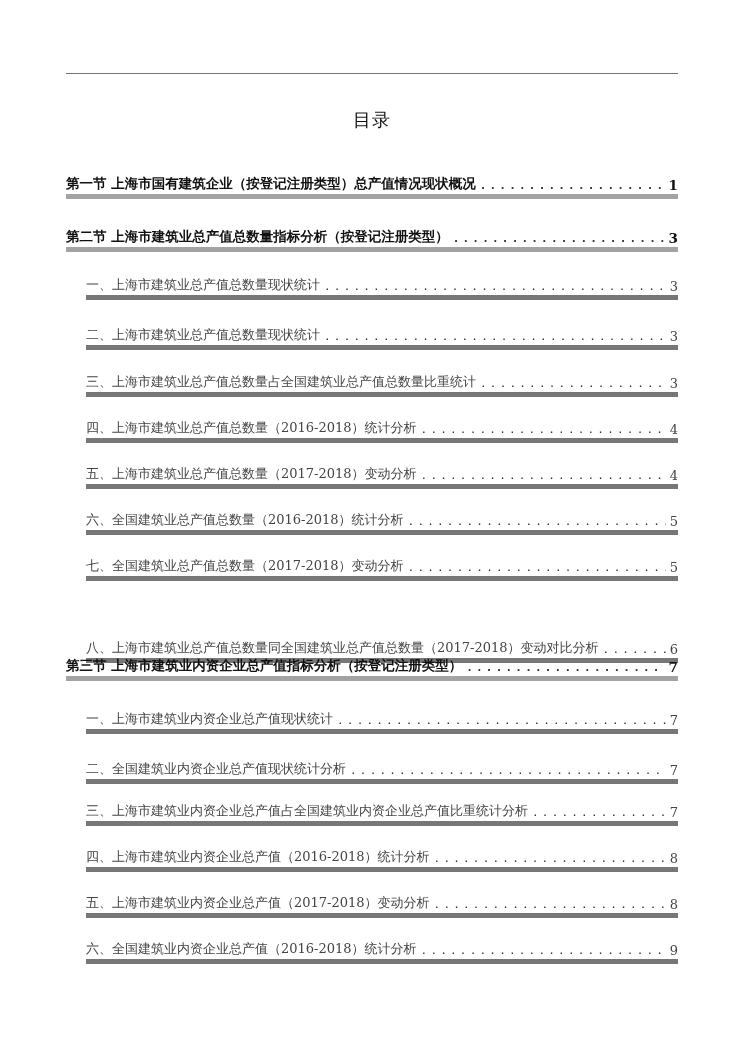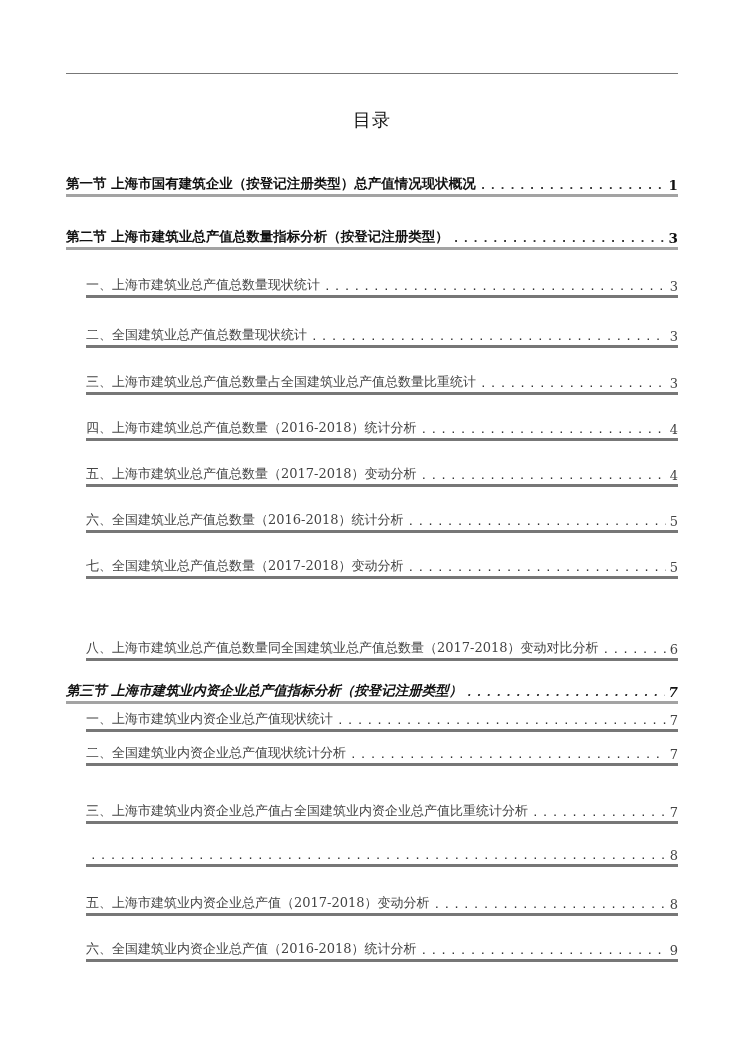--- a/index.html
+++ b/index.html
@@ -4,21 +4,21 @@
 <style>
   html, body { margin: 0; padding: 0; background: #ffffff; }
   body { width: 744px; height: 1052px; position: relative; overflow: hidden;
          font-family: "DejaVu Serif", "Liberation Serif", serif; color: #1a1a1a; }
   .top-rule { position: absolute; left: 66px; top: 73px; width: 612px; height: 0;
               border-top: 1.5px solid #777777; }
   .toc-title { position: absolute; left: 0; width: 744px; top: 108px; text-align: center;
                font-family: "DejaVu Sans", "Liberation Sans", sans-serif;
                font-size: 18px; color: #111111; letter-spacing: 1px; }
   .entry { position: absolute; display: flex; align-items: flex-end;
-           border-bottom: 3px solid #a3a3a3; padding-bottom: 1px; white-space: nowrap;
+           border-bottom: 5px solid #a3a3a3; padding-bottom: 1px; white-space: nowrap;
            text-decoration: none; color: inherit; cursor: pointer; }
   .entry.level1 { left: 66px; width: 612px; font-size: 13.5px; font-weight: bold; color: #111; }
   .entry.level2 { left: 86px; width: 592px; font-size: 13px; color: #444; border-bottom-color: #777; }
   .entry .label { flex: 0 0 auto; }
   .entry .leader { flex: 1 1 auto; overflow: hidden; margin: 0 4px; letter-spacing: 3.2px;
                    font-family: "DejaVu Sans Mono", monospace; font-size: 11px; line-height: 14px;
                    color: #333; }
   .entry .leader::before { content: "......................................................................................................................................................"; }
   .entry .page { flex: 0 0 auto; font-family: "DejaVu Serif", serif; }
 </style>
@@ -38,21 +38,21 @@
       <span class="label">第二节 上海市建筑业总产值总数量指标分析（按登记注册类型）</span>
       <span class="leader"></span>
       <span class="page">3</span>
     </a>
     <a class="entry level2" style="top: 276px;">
       <span class="label">一、上海市建筑业总产值总数量现状统计</span>
       <span class="leader"></span>
       <span class="page">3</span>
     </a>
     <a class="entry level2" style="top: 326px;">
-      <span class="label">二、全国建筑业总产值总数量现状统计</span>
+      <span class="label">二、上海市建筑业总产值总数量现状统计</span>
       <span class="leader"></span>
       <span class="page">3</span>
     </a>
     <a class="entry level2" style="top: 373px;">
       <span class="label">三、上海市建筑业总产值总数量占全国建筑业总产值总数量比重统计</span>
       <span class="leader"></span>
       <span class="page">3</span>
     </a>
     <a class="entry level2" style="top: 419px;">
       <span class="label">四、上海市建筑业总产值总数量（2016-2018）统计分析</span>
@@ -72,41 +72,42 @@
     <a class="entry level2" style="top: 557px;">
       <span class="label">七、全国建筑业总产值总数量（2017-2018）变动分析</span>
       <span class="leader"></span>
       <span class="page">5</span>
     </a>
     <a class="entry level2" style="top: 603px; margin-top: 36px;">
       <span class="label">八、上海市建筑业总产值总数量同全国建筑业总产值总数量（2017-2018）变动对比分析</span>
       <span class="leader"></span>
       <span class="page">6</span>
     </a>
-    <a class="entry level1" style="top: 682px; font-style: italic;">
+    <a class="entry level1" style="top: 657px;">
       <span class="label">第三节 上海市建筑业内资企业总产值指标分析（按登记注册类型）</span>
       <span class="leader"></span>
       <span class="page">7</span>
     </a>
     <a class="entry level2" style="top: 710px;">
       <span class="label">一、上海市建筑业内资企业总产值现状统计</span>
       <span class="leader"></span>
       <span class="page">7</span>
     </a>
-    <a class="entry level2" style="top: 744px; text-align: right;">
+    <a class="entry level2" style="top: 760px; text-align: right;">
       <span class="label">二、全国建筑业内资企业总产值现状统计分析</span>
       <span class="leader"></span>
       <span class="page">7</span>
     </a>
     <a class="entry level2" style="top: 802px;">
       <span class="label">三、上海市建筑业内资企业总产值占全国建筑业内资企业总产值比重统计分析</span>
       <span class="leader"></span>
       <span class="page">7</span>
     </a>
     <a class="entry level2" style="top: 848px;">
+      <span class="label">四、上海市建筑业内资企业总产值（2016-2018）统计分析</span>
       <span class="leader"></span>
       <span class="page">8</span>
     </a>
     <a class="entry level2" style="top: 894px;">
       <span class="label">五、上海市建筑业内资企业总产值（2017-2018）变动分析</span>
       <span class="leader"></span>
       <span class="page">8</span>
     </a>
     <a class="entry level2" style="top: 940px;">
       <span class="label">六、全国建筑业内资企业总产值（2016-2018）统计分析</span>

